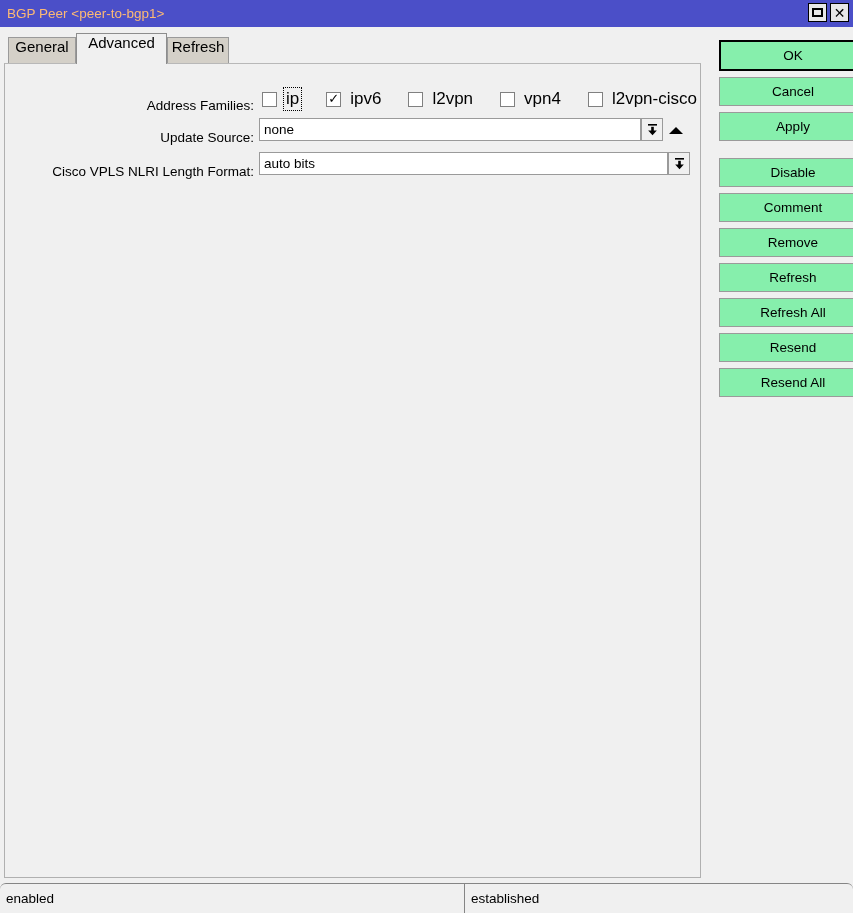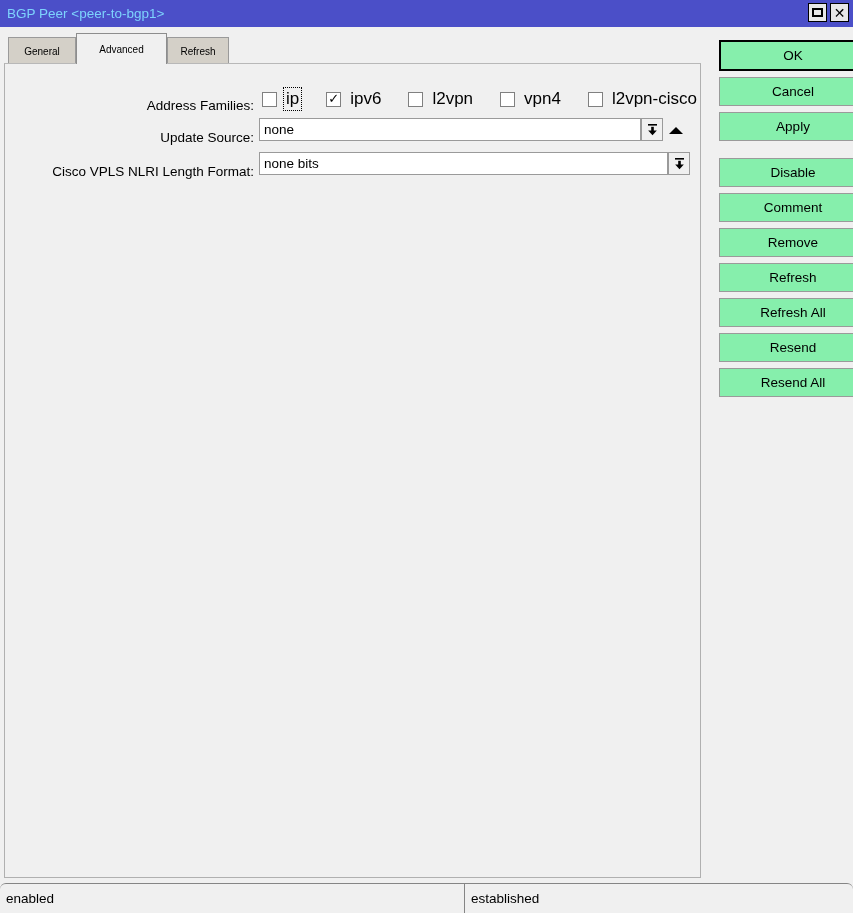--- a/index.html
+++ b/index.html
@@ -29,21 +29,21 @@
     position: absolute;
     left: 0; top: 0;
     width: 853px;
     height: 27px;
     background: #4b4fc8;
     display: flex;
     align-items: center;
     box-sizing: border-box;
   }
   #title-text {
-    color: #7dd3fc;
+    color: #fdba74;
     font-size: 13.5px;
     padding-left: 7px;
     white-space: nowrap;
     letter-spacing: 0px;
   }
   .titlebar-btns {
     position: absolute;
     right: 4px;
     top: 3px;
     display: flex;
@@ -81,23 +81,23 @@
     width: 853px;
     height: 37px;
     background: #f0f0f0;
   }
   .tab {
     position: absolute;
     top: 8px;
     height: 29px;
     box-sizing: border-box;
     display: flex;
-    align-items: center;
-    justify-content: center;
-    font-size: 10px;
+    align-items: flex-start;
+    justify-content: center;
+    font-size: 15px;
     color: #000;
     border-left: 1px solid #9a9a9a;
     border-right: 1px solid #9a9a9a;
     border-top: 1px solid #9a9a9a;
   }
   .tab.inactive {
     background: #d4d0c8;
     top: 10px;
     height: 27px;
   }
@@ -363,21 +363,21 @@
         <polygon points="8,2 15,9 1,9" fill="#000"></polygon>
       </svg>
     </div>
 
     <div class="form-row" style="top:89px; left:0; width:690px;">
       <div style="position:absolute; left:0; width:249px;">
         <span class="row-label">Cisco VPLS NLRI Length Format:</span>
       </div>
     </div>
     <div class="field" style="left:254px; top:88px; width:409px;">
-      <span>none bits</span>
+      <span>auto bits</span>
     </div>
     <div class="combo-btn" style="left:663px; top:88px;">
       <svg class="combo-arrow-svg" width="13" height="15" viewBox="0 0 13 15">
         <rect x="2" y="2" width="9" height="1.6" fill="#000"></rect>
         <rect x="5.2" y="4.8" width="2.6" height="4.2" fill="#000"></rect>
         <polygon points="2.2,8.4 10.8,8.4 6.5,13.2" fill="#000"></polygon>
       </svg>
     </div>
 
   </div>

